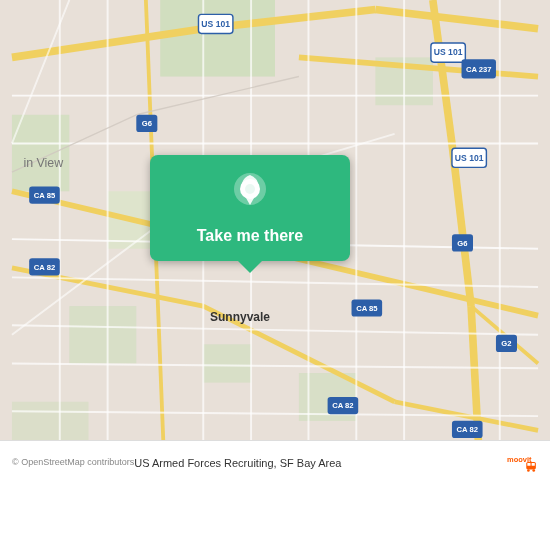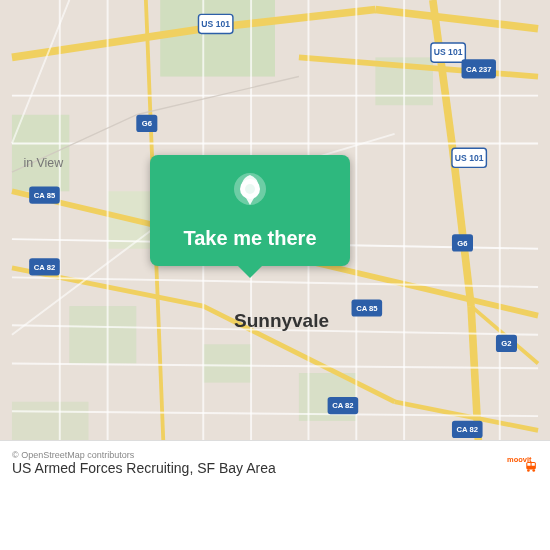--- a/index.html
+++ b/index.html
@@ -30,30 +30,30 @@
       display: flex;
       align-items: center;
       justify-content: space-between;
       border-top: 1px solid #ddd;
       height: 44px;
       z-index: 10;
     }
 
     .bottom-bar-left {
       display: flex;
-      flex-direction: column;
+      flex-direction: row;
     }
 
     .attribution {
       font-size: 9px;
       color: #888;
     }
 
     .location-name {
-      font-size: 14px;
+      font-size: 11px;
       font-weight: 500;
       color: #333;
     }
 
     .moovit-logo {
       display: flex;
       align-items: center;
       gap: 4px;
       justify-content: flex-end;
     }
@@ -80,21 +80,21 @@
     }
 
     .pin-icon-area {
       padding: 16px 16px 8px 16px;
       display: flex;
       justify-content: center;
     }
 
     .take-me-there-label {
       color: white;
-      font-size: 20px;
+      font-size: 16px;
       font-weight: 600;
       padding: 0 16px 16px 16px;
       text-align: center;
     }
 
     
     .take-me-there-popup::after {
       content: '';
       position: absolute;
       bottom: -12px;
@@ -105,26 +105,25 @@
       border-left: 12px solid transparent;
       border-right: 12px solid transparent;
       border-top: 12px solid #2eb87e;
     }
 
     
     .city-label {
       position: absolute;
       top: 310px;
       left: 210px;
-      font-size: 19px;
+      font-size: 12px;
       font-weight: 600;
       color: #333;
       z-index: 5;
       pointer-events: none;
-      margin-left: 24px;
     }
 
     
     .map-svg {
       position: absolute;
       top: 0;
       left: 0;
       width: 100%;
       height: 100%;
     }

